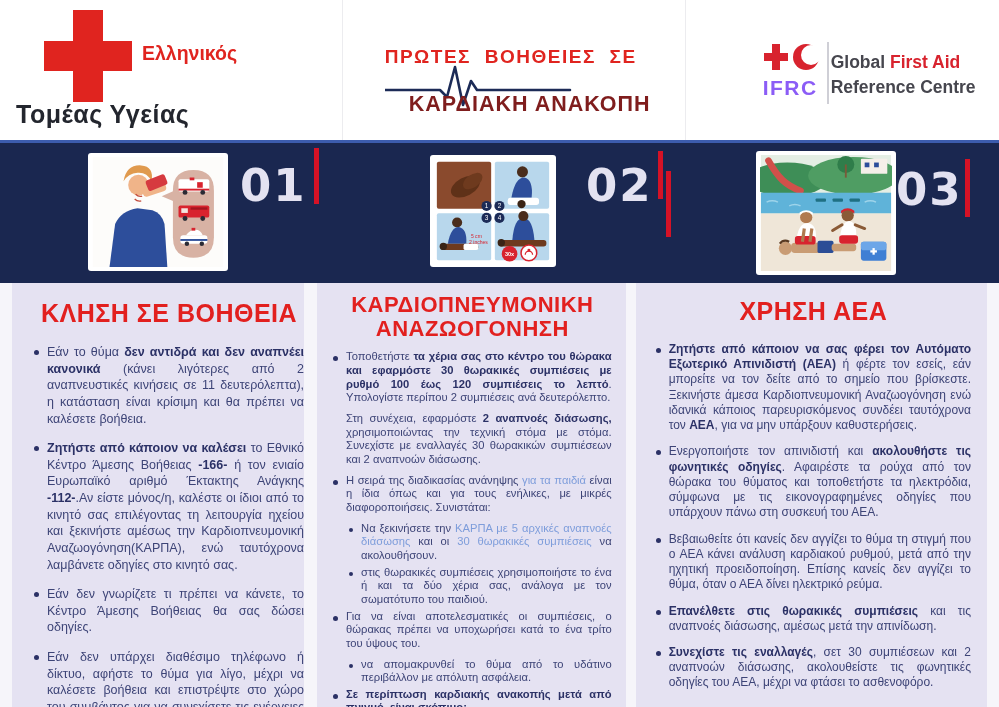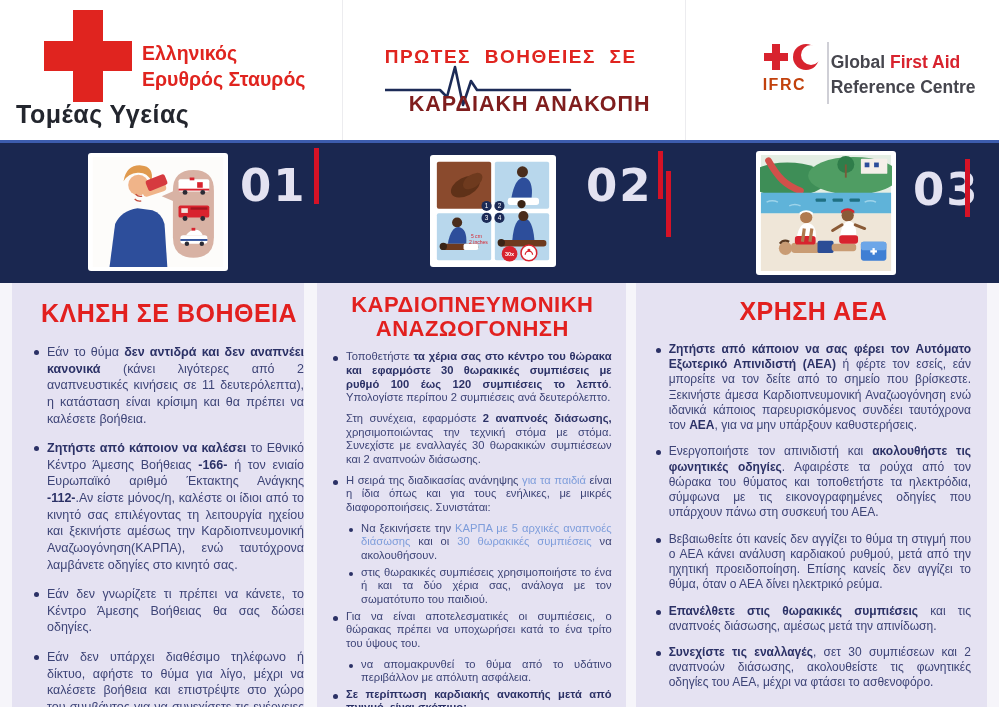--- a/index.html
+++ b/index.html
@@ -31,21 +31,21 @@
   }
   .ekg { position: absolute; left: 42px; top: 60px; }
   .hc-line2 {
     position: absolute; right: 6px; top: 92px;
     color: #7f1d1d; font-size: 21.5px; font-weight: 700; letter-spacing: 1px;
   }
 
   .ifrc-logo { position: absolute; left: 78px; top: 44px; }
   .ifrc-acronym {
     position: absolute; left: 77px; top: 76px;
-    color: #c2410c; font-size: 16px; font-weight: 700; letter-spacing: 1.5px;
+    color: #8b5cf6; font-size: 21px; font-weight: 700; letter-spacing: 1.5px;
   }
   .ifrc-divider { position: absolute; left: 141px; top: 42px; width: 2px; height: 62px; background: #cfcfd6; }
   .ifrc-text { position: absolute; left: 145px; top: 50px; font-size: 17.5px; font-weight: 600; color: #46464e; line-height: 1.45; }
   .ifrc-red { color: #d8232e; }
 
   
   .band { height: 143px; background: #1a2750; border-top: 3px solid #3c5cae; display: flex; }
   .band-col { width: 333px; position: relative; }
   .card { position: absolute; background: #ffffff; border-radius: 3px; padding: 4px; }
   .card svg { display: block; width: 100%; height: 100%; }
@@ -95,21 +95,20 @@
 
   <div class="header">
 
     <div class="header-col">
       <svg class="cross-logo" width="88" height="92" viewBox="0 0 88 92">
         <rect x="29" y="0" width="30" height="92" fill="#e0241f"></rect>
         <rect x="0" y="31" width="88" height="30" fill="#e0241f"></rect>
       </svg>
       <div class="org-name">
         <div>Ελληνικός</div>
-        <div>Ερυθρός Σταυρός</div>
       </div>
       <div class="dept">Τομέας Υγείας</div>
     </div>
 
     <div class="header-col">
       <div class="hc-line1">ΠΡΩΤΕΣ ΒΟΗΘΕΙΕΣ ΣΕ</div>
       <svg class="ekg" width="190" height="50" viewBox="0 0 190 50">
         <polyline points="0,30 55,30 62,37 70,7 78,45 86,21 92,30 185,30" fill="none" stroke="#1c2b57" stroke-width="2.6" stroke-linejoin="round" stroke-linecap="round"></polyline>
       </svg>
       <div class="hc-line2">ΚΑΡΔΙΑΚΗ ΑΝΑΚΟΠΗ</div>
@@ -262,21 +261,21 @@
             <path d="M86,74 L76,80 M100,74 L110,78" stroke="#8a5a36" stroke-width="3.2" stroke-linecap="round"></path>
           </g>
           <g>
             <rect x="106" y="92" width="27" height="20" rx="3" fill="#3f7fd4"></rect>
             <rect x="106" y="92" width="27" height="9" rx="3" fill="#6ca6e8"></rect>
             <rect x="116" y="101" width="7" height="2.4" fill="#ffffff"></rect>
             <rect x="118.3" y="98.7" width="2.4" height="7" fill="#ffffff"></rect>
           </g>
         </svg>
       </div>
-      <div class="step-number" style="left:247px;top:20px;">03</div>
+      <div class="step-number" style="left:230px;top:20px;">03</div>
       <div class="accent" style="left:0;top:28px;height:66px;"></div>
       <div class="accent" style="left:299px;top:16px;height:58px;"></div>
     </div>
   </div>
 
   <div class="panels">
     <section class="panel pA">
       <h2 class="panel-title">ΚΛΗΣΗ ΣΕ ΒΟΗΘΕΙΑ</h2>
       <div class="panel-list">
           <div class="item lvl0">

